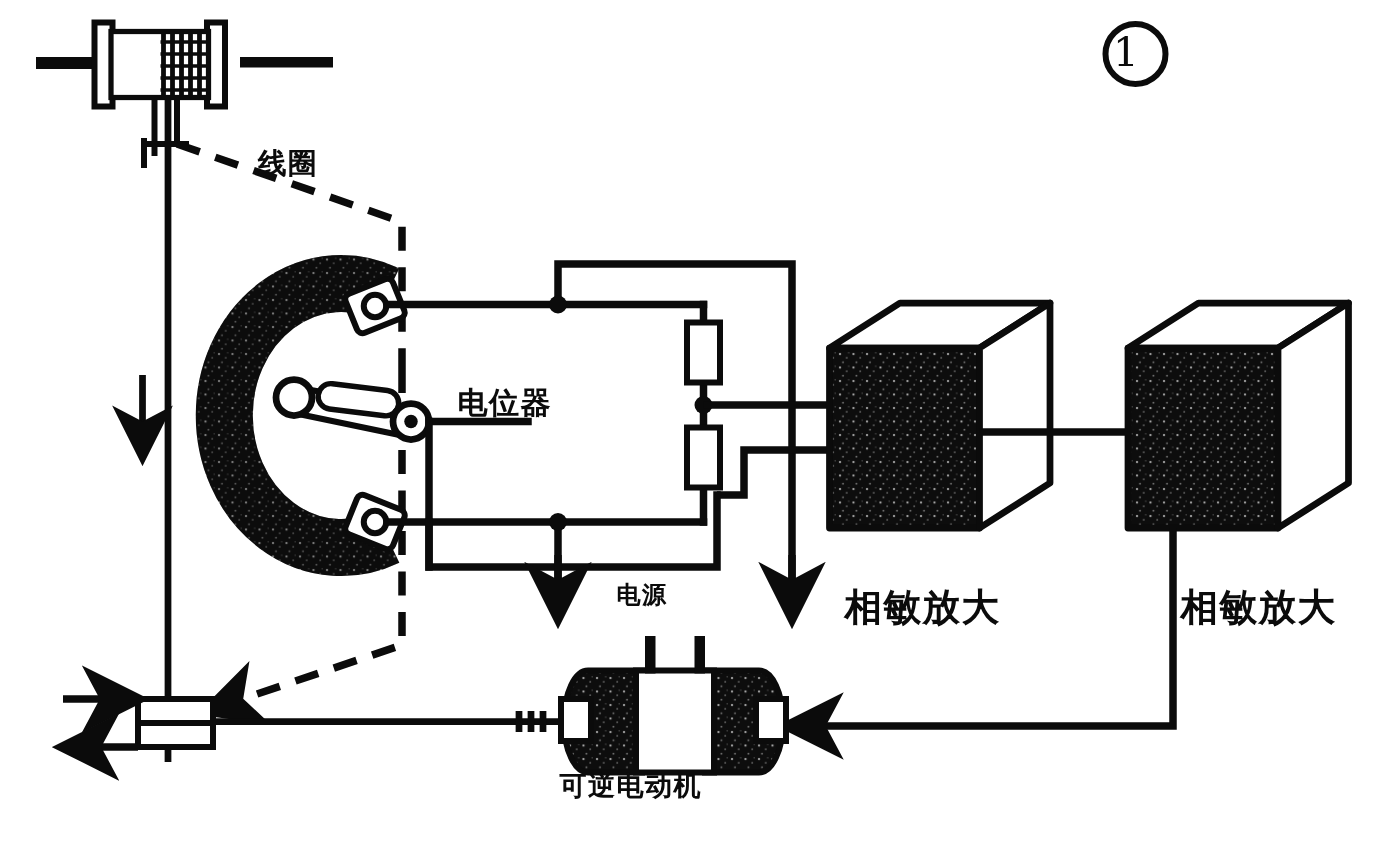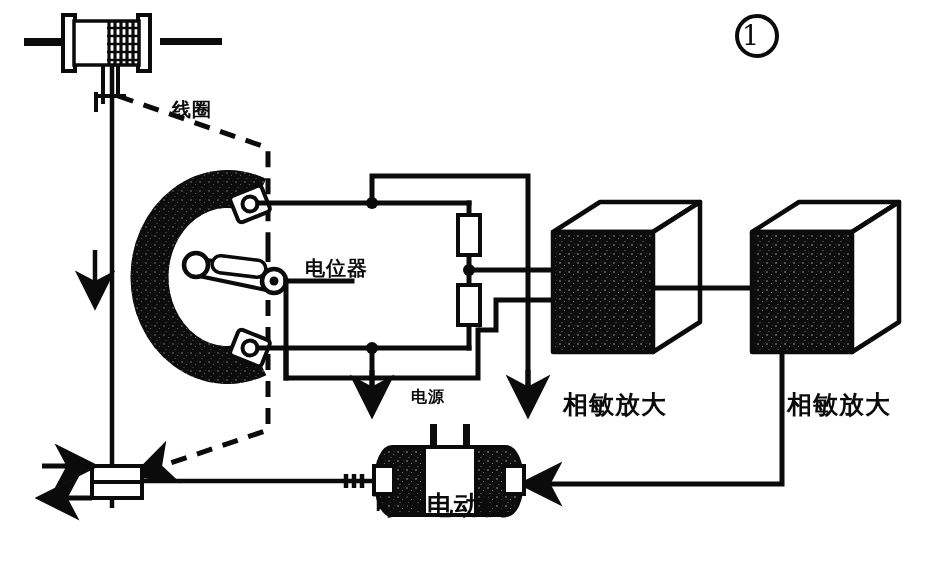--- a/index.html
+++ b/index.html
@@ -34,21 +34,21 @@
     white-space: nowrap;
     letter-spacing: 1px;
     line-height: 1;
     -webkit-font-smoothing: none;
   }
   .lbl-coil      { left: 172px; top: 62px;  font-size: 19px; margin-top: 38px; }
   .lbl-pot       { left: 305px; top: 258px; font-size: 20px; }
   .lbl-power     { left: 411px; top: 389px; font-size: 16px; }
   .lbl-voltamp   { left: 563px; top: 392px; font-size: 25px; }
   .lbl-phaseamp  { left: 787px; top: 392px; font-size: 25px; }
-  .lbl-motor     { left: 373px; top: 492px; font-size: 26px; }
+  .lbl-motor     { left: 373px; top: 516px; font-size: 18px; }
   .lbl-figure    {
     left: 742px; top: 22px;
     font-size: 27px;
     font-family: "DejaVu Serif", "Liberation Serif", serif;
     font-weight: 400;
   }
   .figure-badge {
     position: absolute;
     left: 735px;
     top: 14px;

